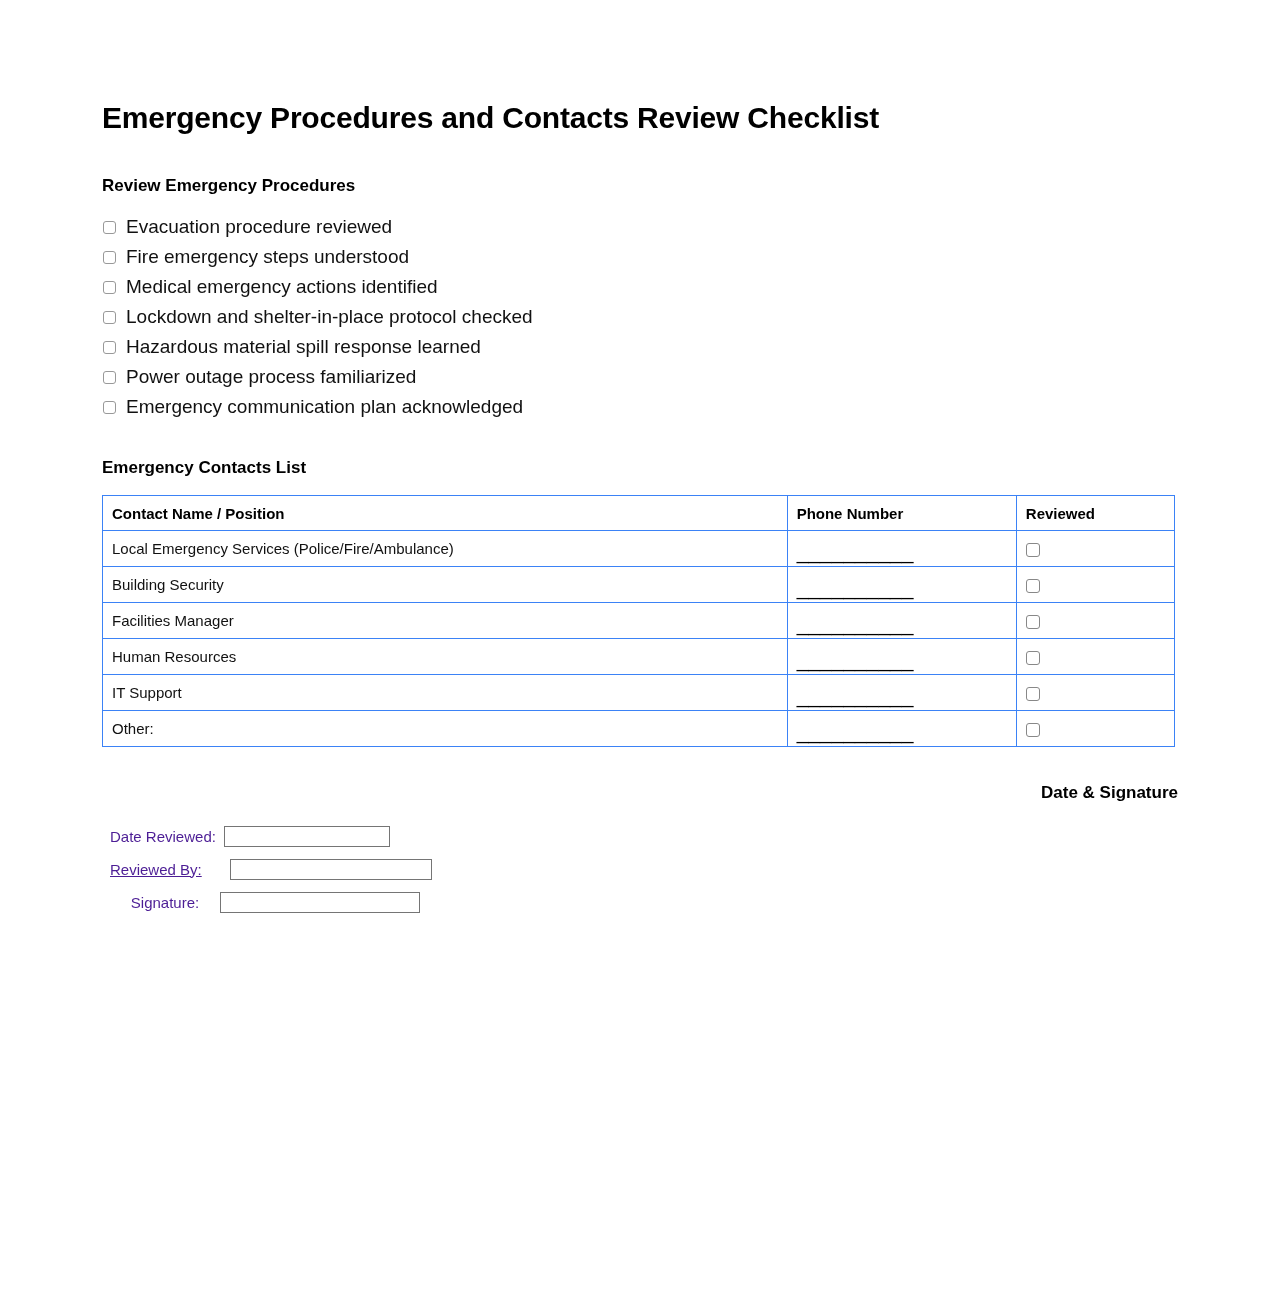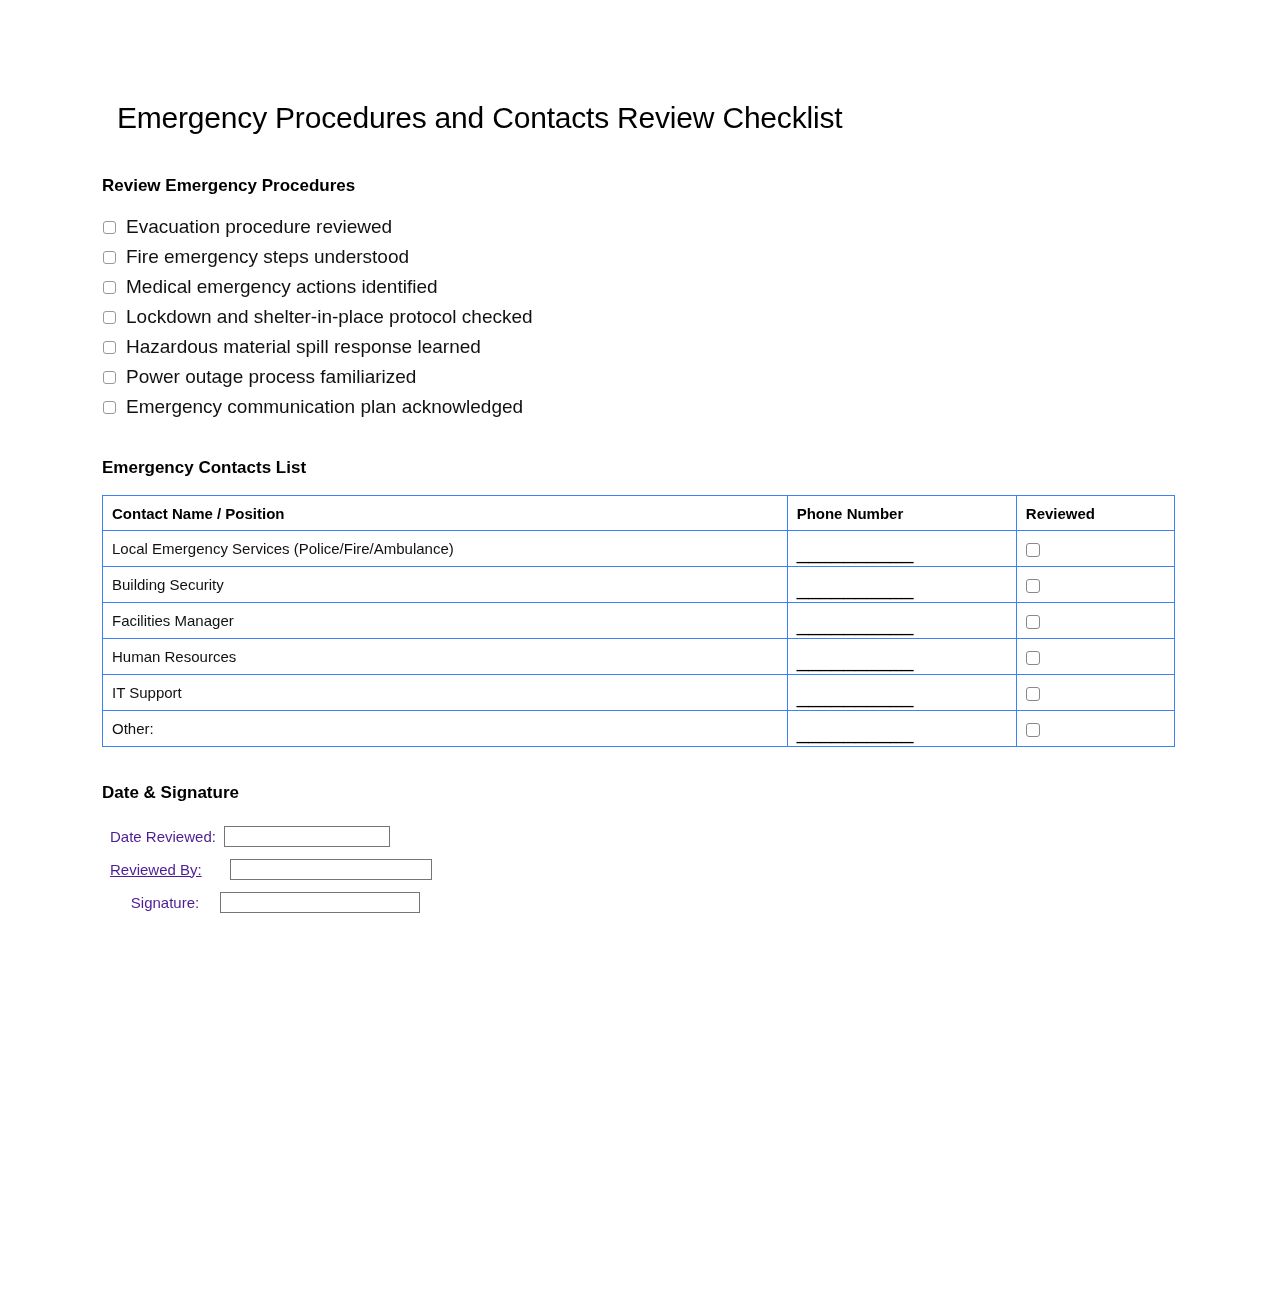--- a/index.html
+++ b/index.html
@@ -25,38 +25,38 @@
   .content {
     position: absolute;
     left: 102px;
     top: 100px;
     width: 1076px;
   }
 
   
   .doc-title {
     font-size: 30px;
-    font-weight: normal;
+    font-weight: bold;
     line-height: 36px;
-    margin: 0 0 0 15px;
+    margin: 0 0 0 0;
     letter-spacing: -0.2px;
     color: #000;
   }
 
   
   .section-heading {
     font-size: 17px;
     font-weight: bold;
     line-height: 20px;
     margin: 0;
     color: #000;
   }
   .sec-procedures-head { margin-top: 40px; }
   .sec-contacts-head   { margin-top: 36px; }
-  .sec-signature-head  { margin-top: 36px; }
+  .sec-signature-head  { margin-top: 36px; text-align: right; }
 
   
   .checklist {
     margin: 0;
     padding: 0;
     list-style: none;
     margin-top: 16px;
   }
   .check-item {
     display: flex;

